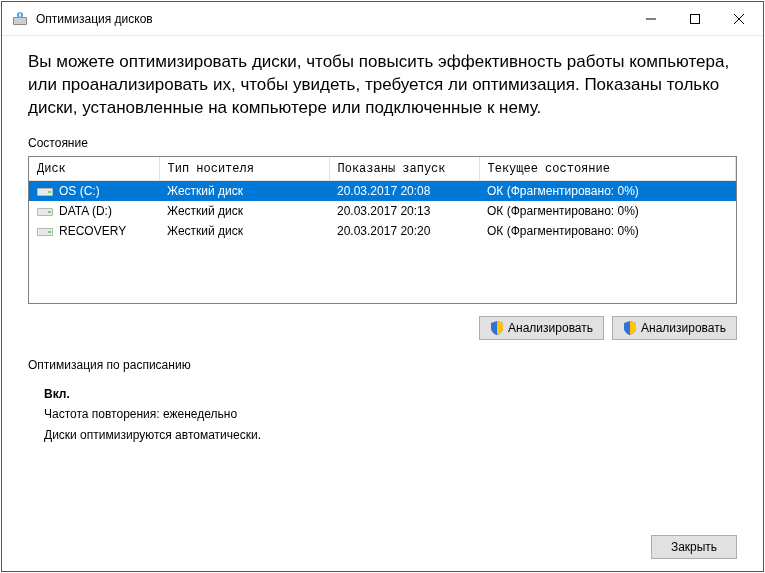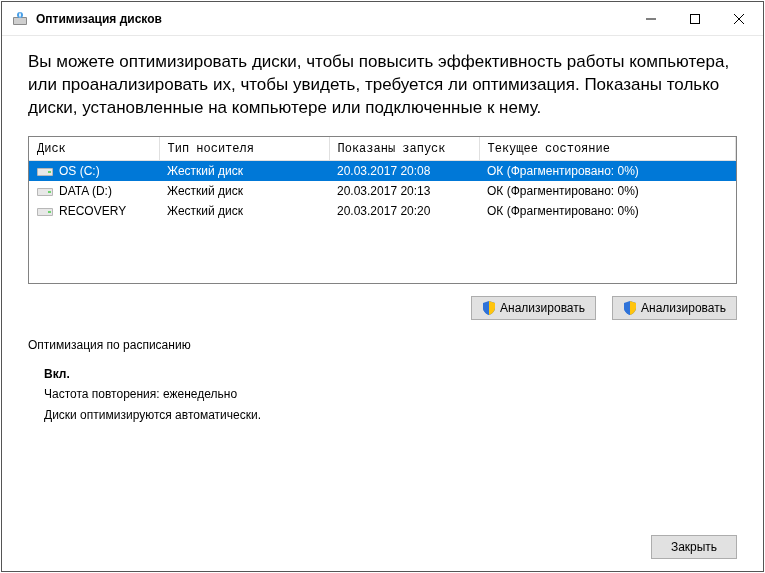--- a/index.html
+++ b/index.html
@@ -26,21 +26,21 @@
     display: flex;
     align-items: center;
     padding: 0 2px 0 10px;
     border-bottom: 1px solid #e8e8e8;
   }
   .titlebar-icon {
     width: 16px; height: 16px;
     margin-right: 8px;
     flex-shrink: 0;
   }
-  .title-text { flex: 1; font-size: 12px; font-weight: bold; }
+  .title-text { flex: 1; font-size: 12px; }
   .win-controls { display: flex; }
   .win-btn {
     width: 44px; height: 30px;
     display: flex; align-items: center; justify-content: center;
     color: #333;
   }
   .content {
     padding: 15px 26px 12px 26px;
     flex: 1;
     display: flex;
@@ -66,21 +66,21 @@
     font-family: Liberation Mono, monospace;
   }
   .tbl td {
     padding: 2px 8px;
     height: 20px;
   }
   .tbl tr.selected td { background: #0078d7; color: #fff; }
   .drive-cell { display: flex; align-items: center; gap: 6px; }
   .drive-icon { width: 16px; height: 12px; flex-shrink:0; }
   .btn-row {
-    display: flex; justify-content: flex-end; gap: 16px;
+    display: flex; justify-content: flex-end; gap: 8px;
     margin-top: 12px; margin-bottom: 18px;
   }
   .btn {
     border: 1px solid #adadad;
     background: #e1e1e1;
     padding: 4px 10px;
     font-size: 12px;
     font-family: inherit;
     display: inline-flex;
     align-items: center;
@@ -131,20 +131,21 @@
             <line x1="0" y1="0" x2="10" y2="10" stroke="#000" stroke-width="1"></line>
             <line x1="10" y1="0" x2="0" y2="10" stroke="#000" stroke-width="1"></line>
           </svg>
       </div>
     </div>
   </div>
 
   <div class="content">
     <p class="intro">Вы можете оптимизировать диски, чтобы повысить эффективность работы компьютера, или проанализировать их, чтобы увидеть, требуется ли оптимизация. Показаны только диски, установленные на компьютере или подключенные к нему.</p>
 
+    <div class="section-label">Состояние</div>
 
     <div class="table-box">
       <table class="tbl">
         <colgroup>
             <col style="width:130px">
             <col style="width:170px">
             <col style="width:150px">
             <col>
           </colgroup>
         <thead>

